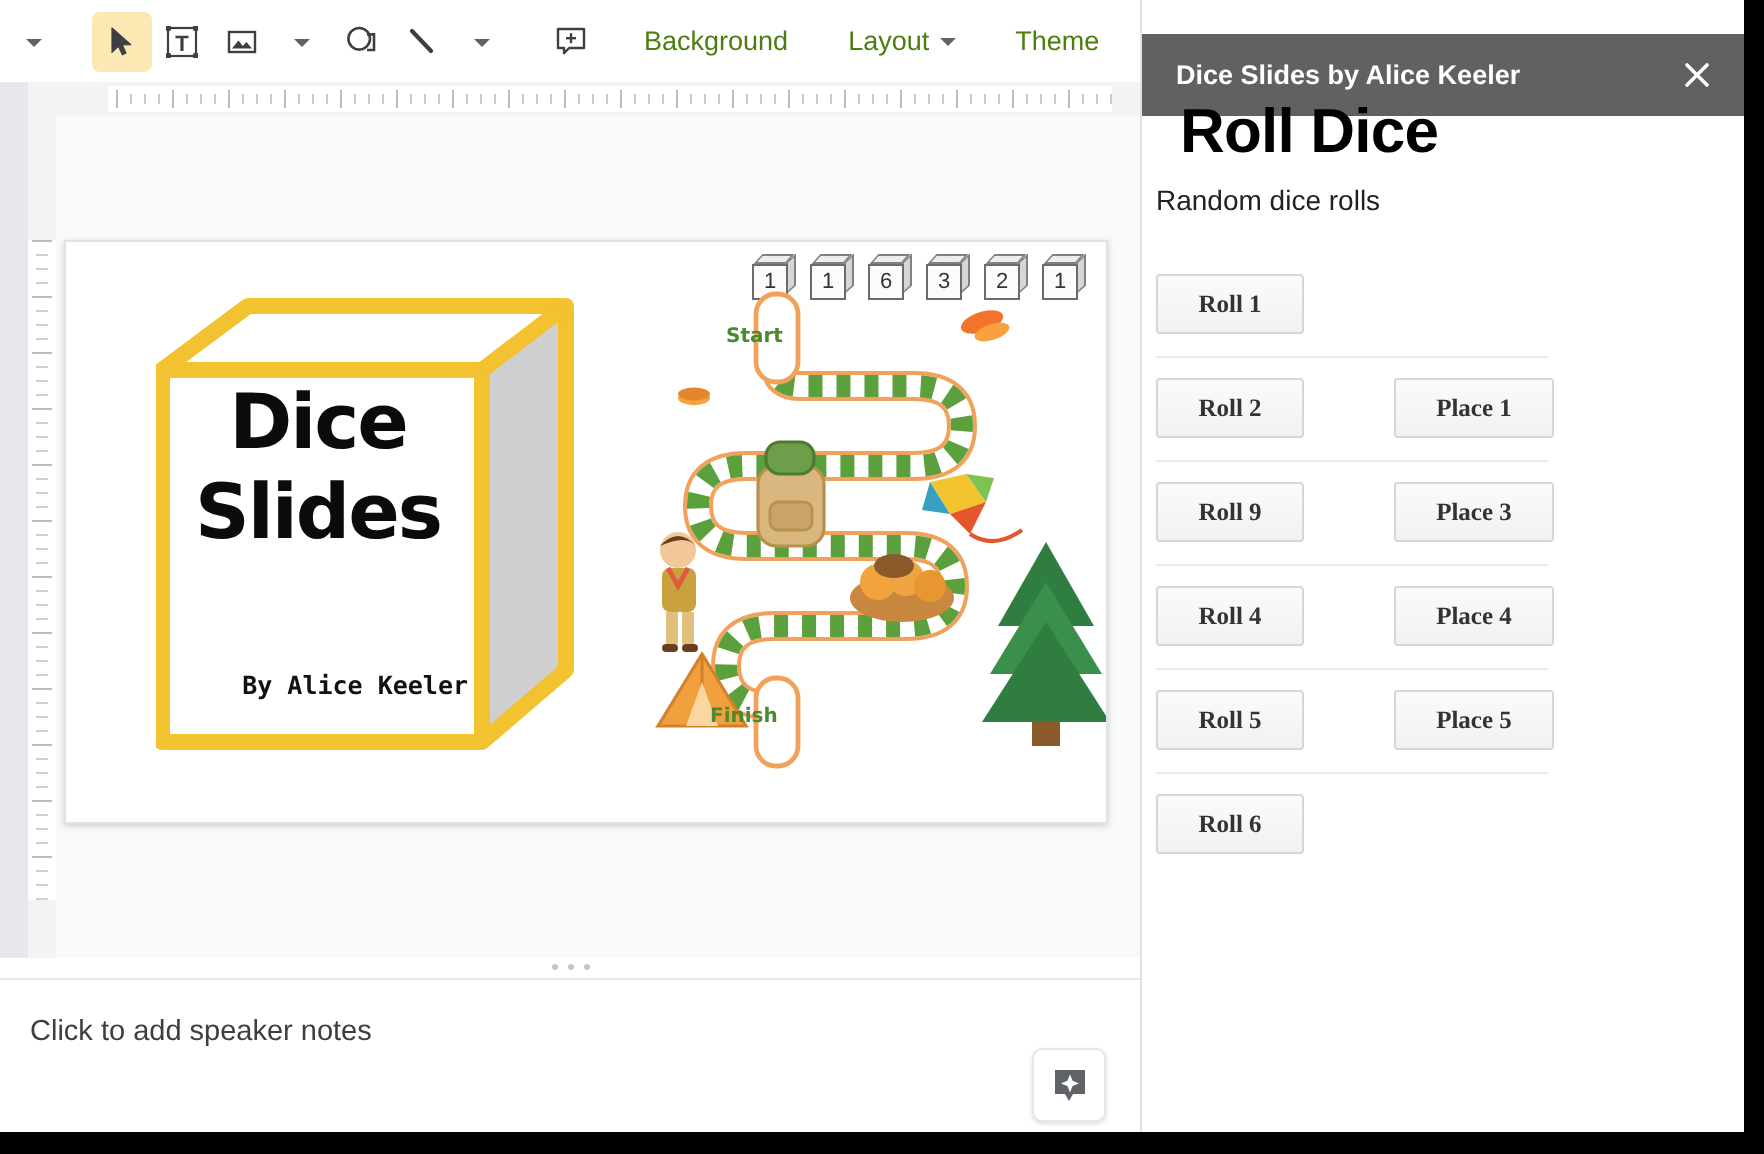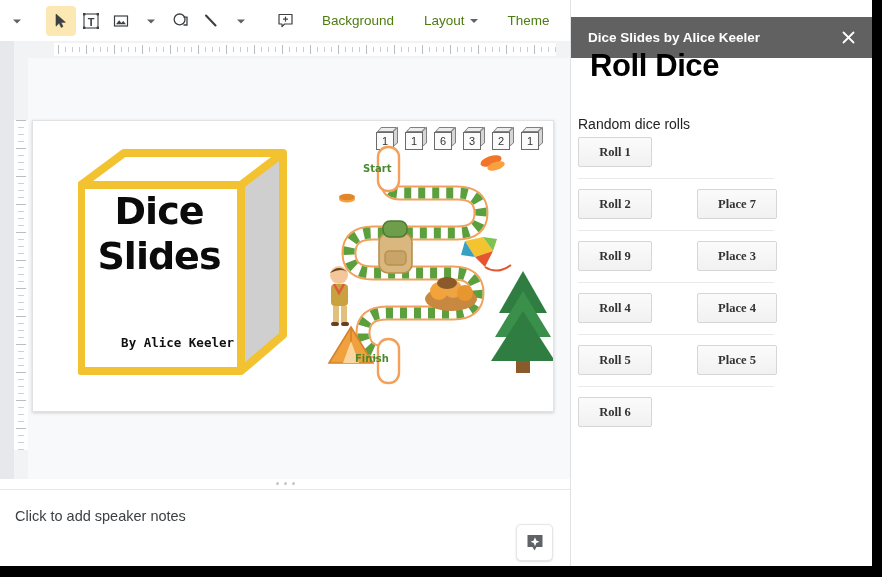--- a/index.html
+++ b/index.html
@@ -242,21 +242,21 @@
   .sb-body { position: absolute; left: 0; top: 41px; width: 302px; height: 525px; }
   .sb-h1 {
     position: absolute; left: 7px; top: 7px;
     font-size: 31px; font-weight: bold; color: #000000;
     font-family: "Liberation Sans", sans-serif;
     letter-spacing: -0.4px;
     margin-left: 12px;
   }
   .sb-sub {
     position: absolute; left: 7px; top: 51px;
-    font-size: 14px; color: #222222; margin-top: 24px;
+    font-size: 14px; color: #222222;
   }
   .rows { position: absolute; left: 0; top: 85px; width: 302px; }
   .row { position: relative; height: 52px; }
   .row .divider {
     position: absolute; left: 7px; top: 0; width: 196px; height: 1px;
     background: #eaeaea;
   }
   .sb-btn {
     position: absolute; top: 11px;
     height: 30px; min-width: 74px;
@@ -568,21 +568,21 @@
 
       <div class="rows">
 
         <div class="row">
           <div class="sb-btn col1">Roll 1</div>
         </div>
 
         <div class="row">
           <div class="divider"></div>
           <div class="sb-btn col1">Roll 2</div>
-          <div class="sb-btn col2">Place 7</div>
+          <div class="sb-btn col2">Place 1</div>
         </div>
 
         <div class="row">
           <div class="divider"></div>
           <div class="sb-btn col1">Roll 9</div>
           <div class="sb-btn col2">Place 3</div>
         </div>
 
         <div class="row">
           <div class="divider"></div>

